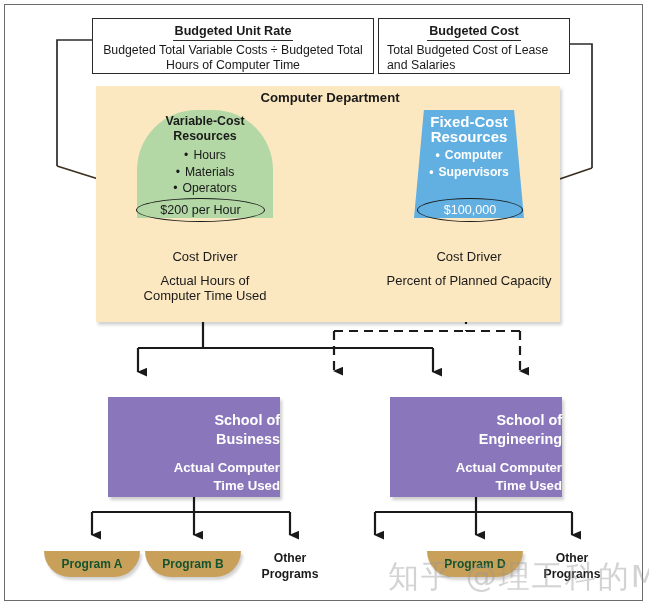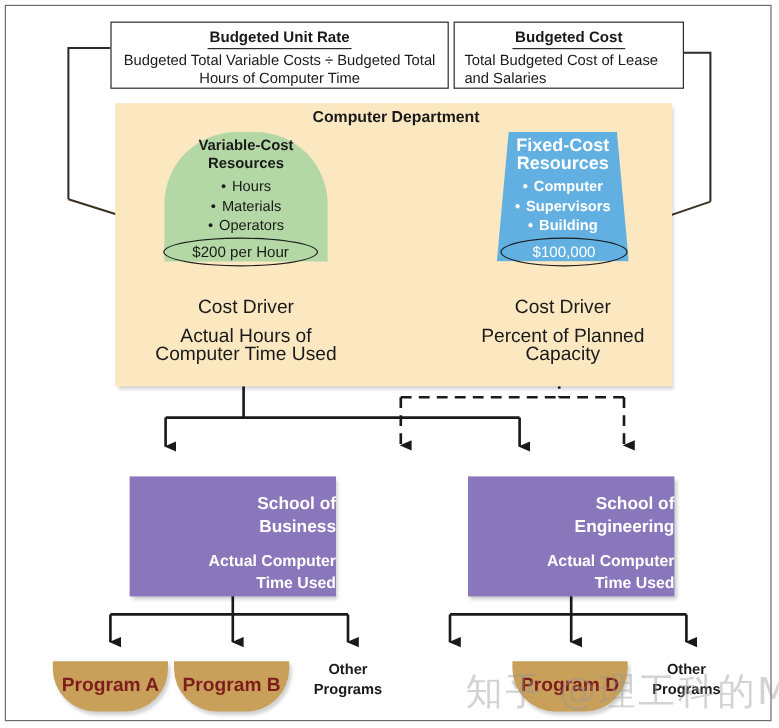--- a/index.html
+++ b/index.html
@@ -35,34 +35,34 @@
   #fix-text .hd{font-weight:bold;font-size:15px;line-height:15.2px;}
   #fix-text ul{list-style:none;margin:3px 0 17px 0;padding:0;font-weight:bold;}
   #fix-text li{font-size:12.2px;line-height:16.2px;}
   #fix-text li:before{content:"\2022";margin-right:5px;}
 
   .rateoval{position:absolute;border:1.6px solid #1a1a1a;border-radius:50%;display:flex;
             align-items:center;justify-content:center;font-weight:normal;font-size:12.6px;}
   #oval-var{left:136px;top:198px;width:127px;height:22px;color:#1a1a1a;background:transparent;}
   #oval-fix{left:417px;top:198px;width:104px;height:22px;color:#ffffff;background:transparent;}
 
-  .drvlabel{position:absolute;text-align:center;font-size:16px;line-height:15.5px;color:#1a1a1a;}
+  .drvlabel{position:absolute;text-align:center;font-size:13px;line-height:15.5px;color:#1a1a1a;}
   #drv-var{left:120px;top:249px;width:170px;}
   #drv-fix{left:380px;top:249px;width:178px;}
   .drvlabel .l2{margin-top:8px;}
 
   .schoolbox{position:absolute;background:#8a77bb;box-shadow:2px 3px 3px rgba(0,0,0,0.20);
              color:#ffffff;text-align:right;margin-top:12px;}
   #school-bus{left:108px;top:385px;width:172px;height:100px;}
   #school-eng{left:390px;top:385px;width:172px;height:100px;}
   .schoolbox .nm{font-weight:bold;font-size:14.4px;line-height:18.5px;padding-top:14px;}
   .schoolbox .sub{font-weight:bold;font-size:13.2px;line-height:17.5px;padding-top:11px;}
 
-  .prog{position:absolute;width:96px;height:42px;background:#c9a05a;border-radius:0 0 36px 36px;
-        color:#7f1d1d;font-weight:bold;font-size:16px;display:flex;align-items:center;justify-content:center;
+  .prog{position:absolute;width:96px;height:26px;background:#c9a05a;border-radius:0 0 36px 36px;
+        color:#14532d;font-weight:bold;font-size:12px;display:flex;align-items:center;justify-content:center;
         box-shadow:2px 3px 3px rgba(0,0,0,0.18);}
   #prog-a{left:44px;top:551px;}
   #prog-b{left:145px;top:551px;}
   #prog-c{left:327px;top:551px;}
   #prog-d{left:427px;top:551px;}
 
   .otherprog{position:absolute;width:96px;text-align:center;font-weight:bold;font-size:12.2px;line-height:15.5px;color:#1a1a1a;}
   #other-left{left:242px;top:551px;}
   #other-right{left:524px;top:551px;}
 
@@ -149,21 +149,20 @@
   </div>
   <div class="rateoval" id="oval-var">$200 per Hour</div>
 
   <div id="fix-shape"></div>
   <div id="fix-text">
     <div class="hd">Fixed-Cost</div>
     <div class="hd">Resources</div>
     <ul>
       <li>Computer</li>
       <li>Supervisors</li>
-      <li>Building</li>
     </ul>
   </div>
   <div class="rateoval" id="oval-fix">$100,000</div>
 
   <div class="drvlabel" id="drv-var">
     <div>Cost Driver</div>
     <div class="l2">Actual Hours of</div>
     <div>Computer Time Used</div>
   </div>
   <div class="drvlabel" id="drv-fix">

